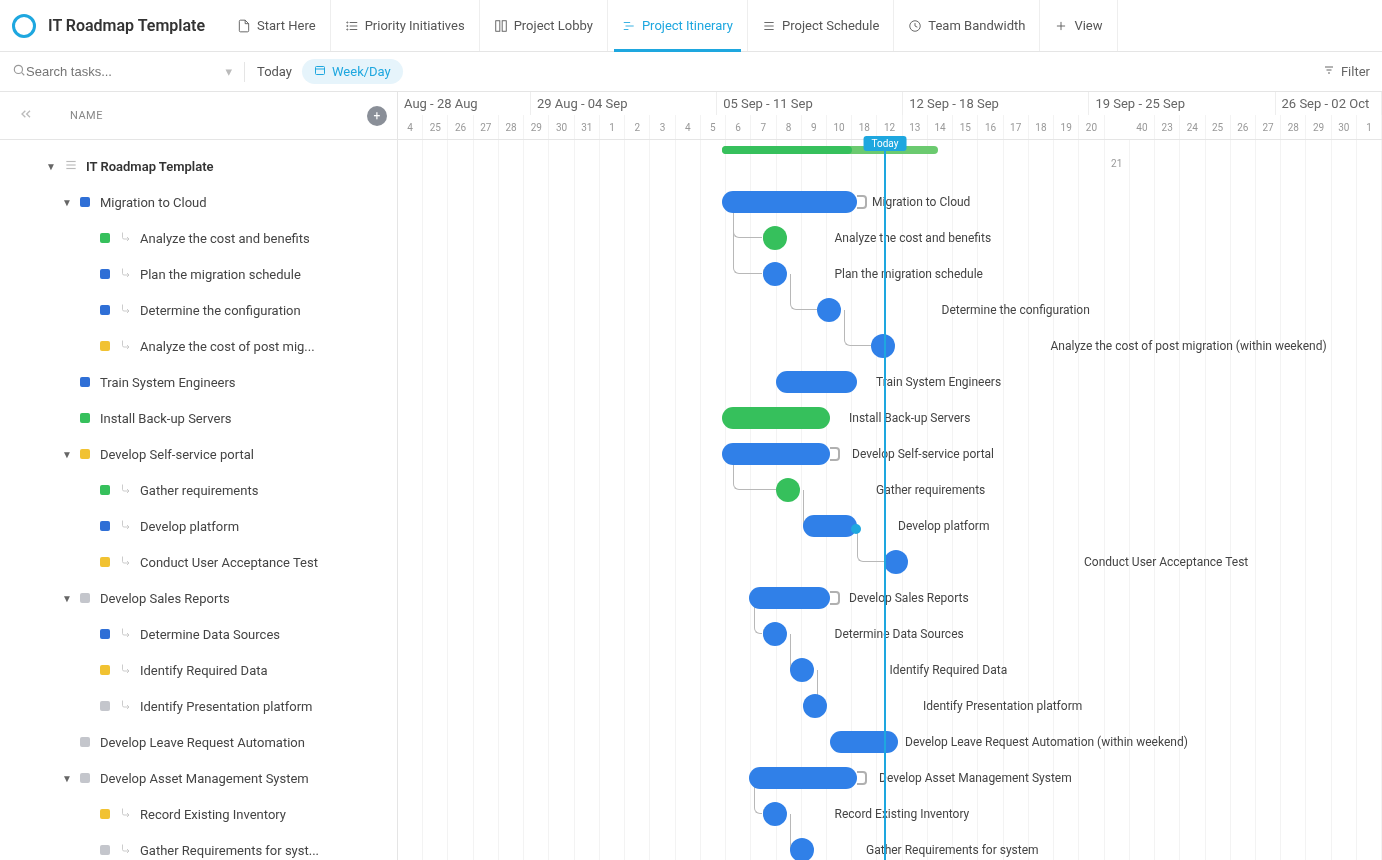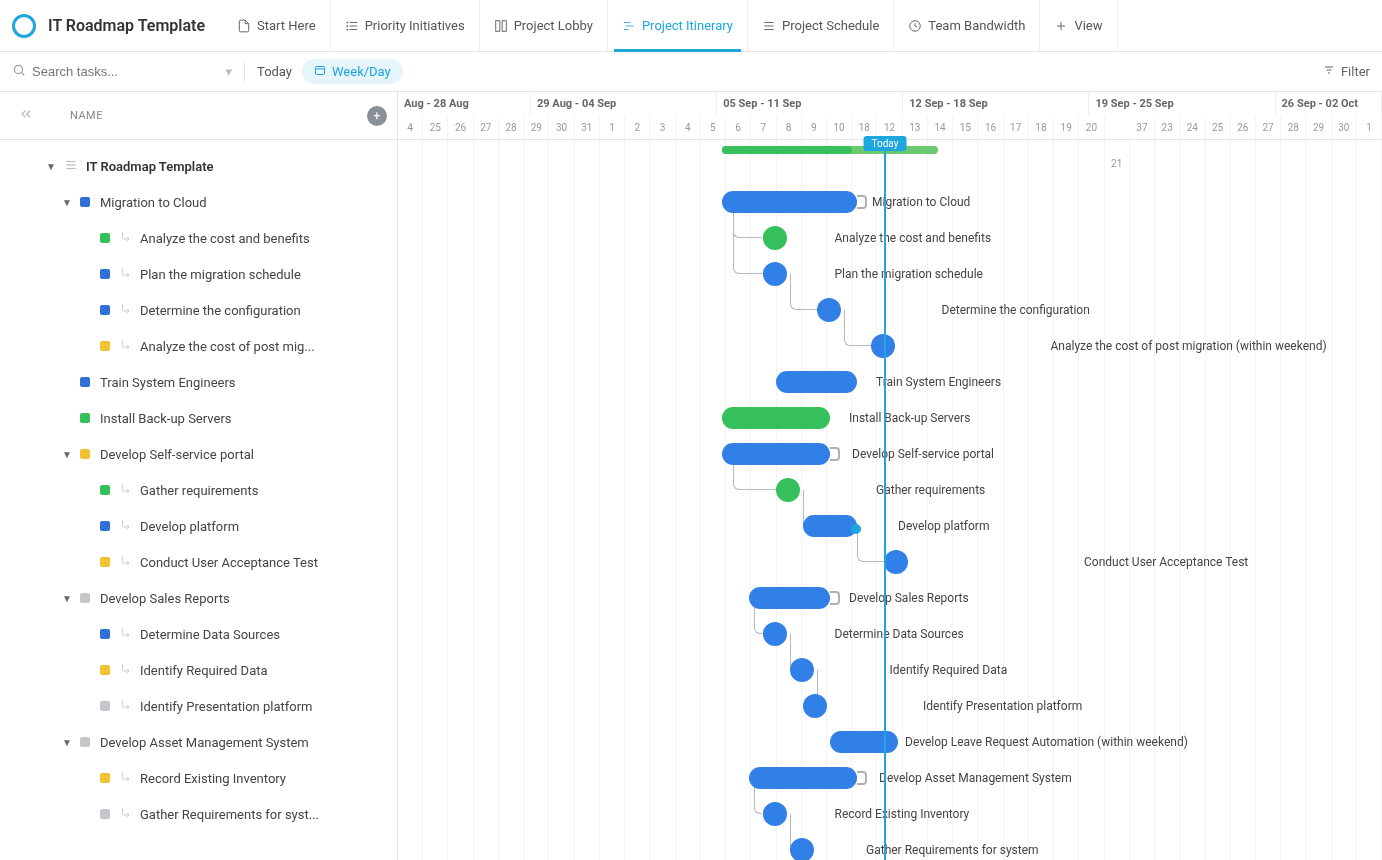--- a/index.html
+++ b/index.html
@@ -11,21 +11,21 @@
 .page-title { font-size: 16px; font-weight: 600; color: #333; margin-right: 18px; }
 .tabs { display: flex; align-items: center; height: 100%; }
 .tab { display: flex; align-items: center; gap: 6px; padding: 0 14px; height: 100%; color: #555; cursor: pointer; border-right: 1px solid #eee; position: relative; }
 .tab.active { color: #1ea7df; align-items: center; }
 .tab.active::after { content: ""; position: absolute; left: 6px; right: 6px; bottom: -1px; height: 3px; background: #1ea7df; }
 .tab-icon { width: 14px; height: 14px; display: inline-flex; align-items: center; justify-content: center; }
 .tab-icon svg { width: 14px; height: 14px; stroke: currentColor; fill: none; stroke-width: 1.5; }
 
 
 .filterbar { display: flex; align-items: center; height: 40px; padding: 0 12px; border-bottom: 1px solid #e5e5e5; }
-.search-wrap { display: flex; align-items: center; gap: 6px; color: #999; flex: 0 0 220px; }
+.search-wrap { display: flex; align-items: center; color: #999; flex: 0 0 220px; }
 .search-wrap input { border: none; outline: none; font-size: 13px; color: #333; width: 140px; background: transparent; }
 .chevron-down { margin-left: auto; color: #bbb; }
 .divider { width: 1px; height: 20px; background: #e5e5e5; margin: 0 12px; }
 .today-link { color: #555; cursor: pointer; margin-right: 10px; }
 .weekday-pill { background: #e6f4fb; color: #1ea7df; border-radius: 14px; padding: 5px 12px; display: inline-flex; align-items: center; gap: 6px; cursor: pointer; }
 .spacer { flex: 1; }
 .filter-link { display: flex; align-items: center; gap: 6px; color: #666; cursor: pointer; }
 
 
 .main { display: flex; height: calc(860px - 52px - 40px); }
@@ -46,21 +46,21 @@
 .dot.yellow { background: #f1c232; }
 .dot.grey { background: #c4c6cc; }
 .list-lines { color: #bbb; margin-right: 8px; }
 .subtask-icon { color: #bbb; margin-right: 8px; }
 .tree-label { overflow: hidden; text-overflow: ellipsis; }
 
 
 .right { flex: 1; position: relative; overflow: hidden; }
 .timeline-header { height: 48px; border-bottom: 1px solid #e5e5e5; display: flex; flex-direction: column; }
 .week-row { display: flex; height: 24px; }
-.week-cell { border-right: 1px solid #eee; font-size: 11px; color: #666; display: flex; align-items: center; padding-left: 6px; font-weight: bold; }
+.week-cell { border-right: 1px solid #eee; font-size: 13px; color: #666; display: flex; align-items: center; padding-left: 6px; }
 .day-row { display: flex; height: 24px; }
 .day-cell { border-right: 1px solid #f3f3f3; font-size: 10px; color: #999; display: flex; align-items: center; justify-content: center; }
 .gantt-body { position: relative; height: calc(100% - 48px); }
 .gantt-grid { position: absolute; inset: 0; display: flex; }
 .gantt-col { border-right: 1px solid #f3f3f3; height: 100%; }
 .today-line { position: absolute; top: 0; bottom: 0; width: 2px; background: #1ea7df; z-index: 5; }
 .today-chip { position: absolute; top: -4px; left: 50%; transform: translateX(-50%); background: #1ea7df; color: #fff; font-size: 10px; padding: 2px 8px; border-radius: 3px; }
 .progress-bar { position: absolute; height: 8px; border-radius: 4px; background: #6bca6f; z-index: 4; }
 .progress-bar .inner { position: absolute; left: 0; top: 0; bottom: 0; background: #36c05c; border-radius: 4px; }
 .bar-row { position: absolute; left: 0; right: 0; height: 36px; display: flex; align-items: center; z-index: 3; }
@@ -308,20 +308,24 @@
         </div>
         <div class="tree-row level-2">
           <span class="dot grey"></span>
           <span class="subtask-icon"><svg viewBox="0 0 24 24" width="12" height="12" fill="none" stroke="currentColor" stroke-width="1.5">
               <path d="M5 3v10a3 3 0 0 0 3 3h9"></path>
               <polyline points="14 12 18 16 14 20"></polyline>
             </svg></span>
           <span class="tree-label">Identify Presentation platform</span>
         </div>
         <div class="tree-row level-1">
+          <span class="dot grey"></span>
+          <span class="tree-label">Develop Leave Request Automation</span>
+        </div>
+        <div class="tree-row level-1">
           <span class="caret">▼</span>
           <span class="dot grey"></span>
           <span class="tree-label">Develop Asset Management System</span>
         </div>
         <div class="tree-row level-2">
           <span class="dot yellow"></span>
           <span class="subtask-icon"><svg viewBox="0 0 24 24" width="12" height="12" fill="none" stroke="currentColor" stroke-width="1.5">
               <path d="M5 3v10a3 3 0 0 0 3 3h9"></path>
               <polyline points="14 12 18 16 14 20"></polyline>
             </svg></span>
@@ -371,21 +375,21 @@
           <div class="day-cell" style="width: 27px;">12</div>
           <div class="day-cell" style="width: 27px;">13</div>
           <div class="day-cell" style="width: 27px;">14</div>
           <div class="day-cell" style="width: 27px;">15</div>
           <div class="day-cell" style="width: 27px;">16</div>
           <div class="day-cell" style="width: 27px;">17</div>
           <div class="day-cell" style="width: 27px;">18</div>
           <div class="day-cell" style="width: 27px;">19</div>
           <div class="day-cell" style="width: 27px;">20</div>
           <div class="day-cell" style="width: 27px; margin-top: 48px;">21</div>
-          <div class="day-cell" style="width: 27px;">37</div>
+          <div class="day-cell" style="width: 27px;">40</div>
           <div class="day-cell" style="width: 27px;">23</div>
           <div class="day-cell" style="width: 27px;">24</div>
           <div class="day-cell" style="width: 27px;">25</div>
           <div class="day-cell" style="width: 27px;">26</div>
           <div class="day-cell" style="width: 27px;">27</div>
           <div class="day-cell" style="width: 27px;">28</div>
           <div class="day-cell" style="width: 27px;">29</div>
           <div class="day-cell" style="width: 27px;">30</div>
           <div class="day-cell" style="width: 27px;">1</div>
         </div>

